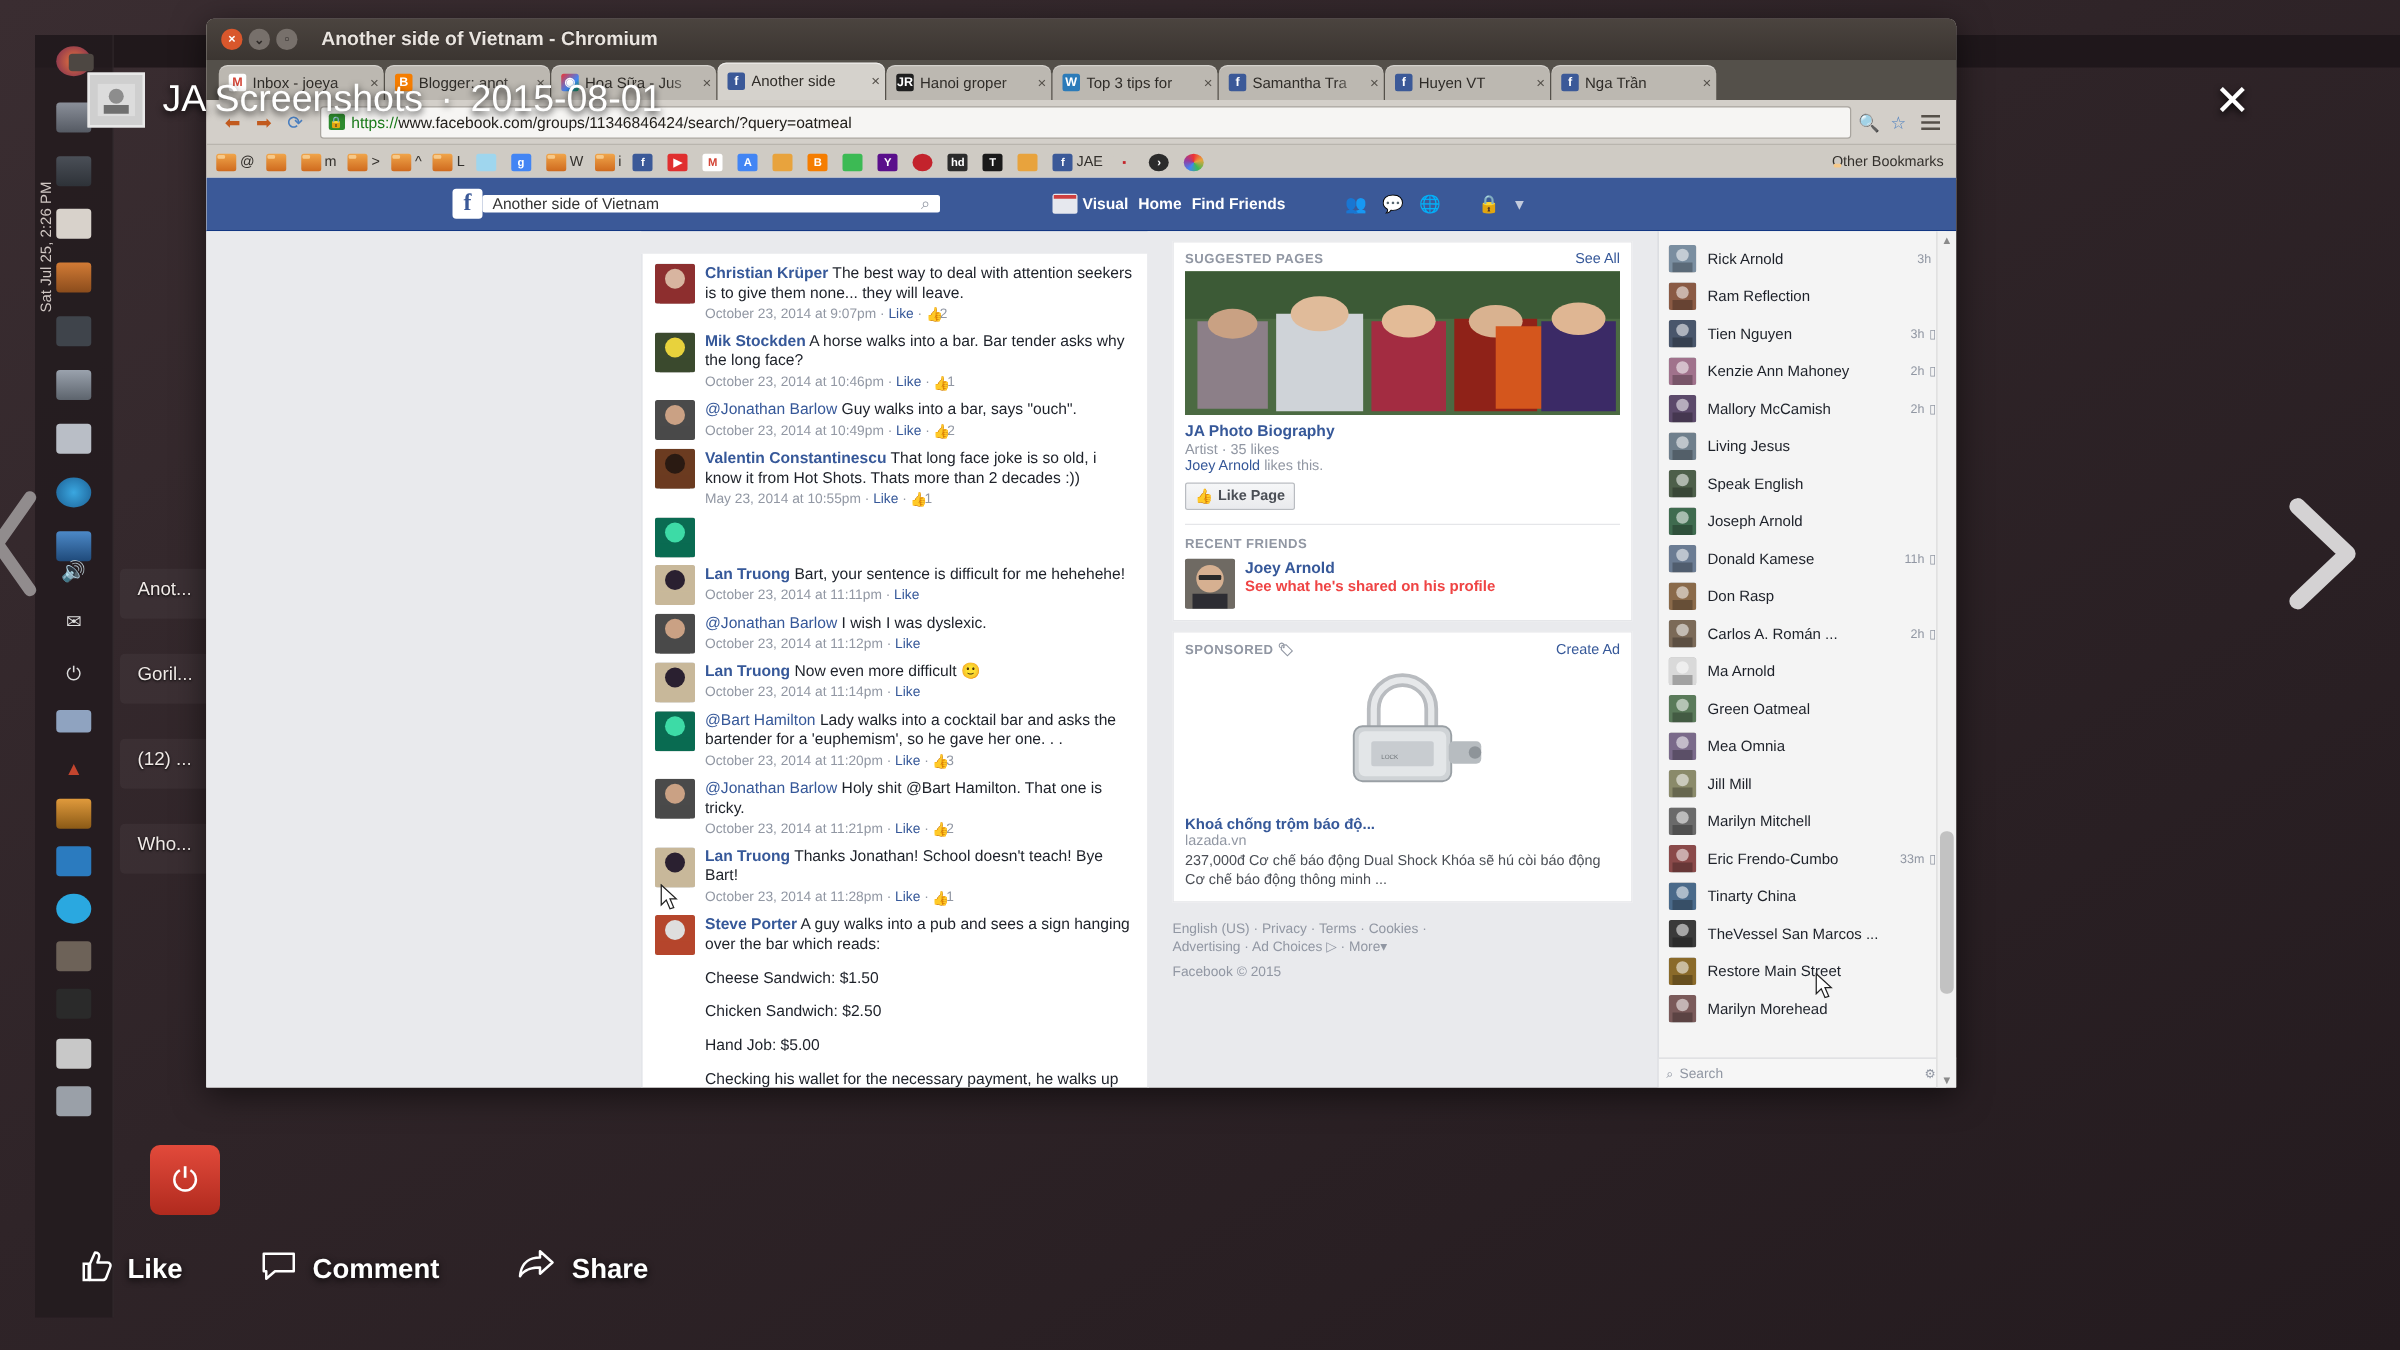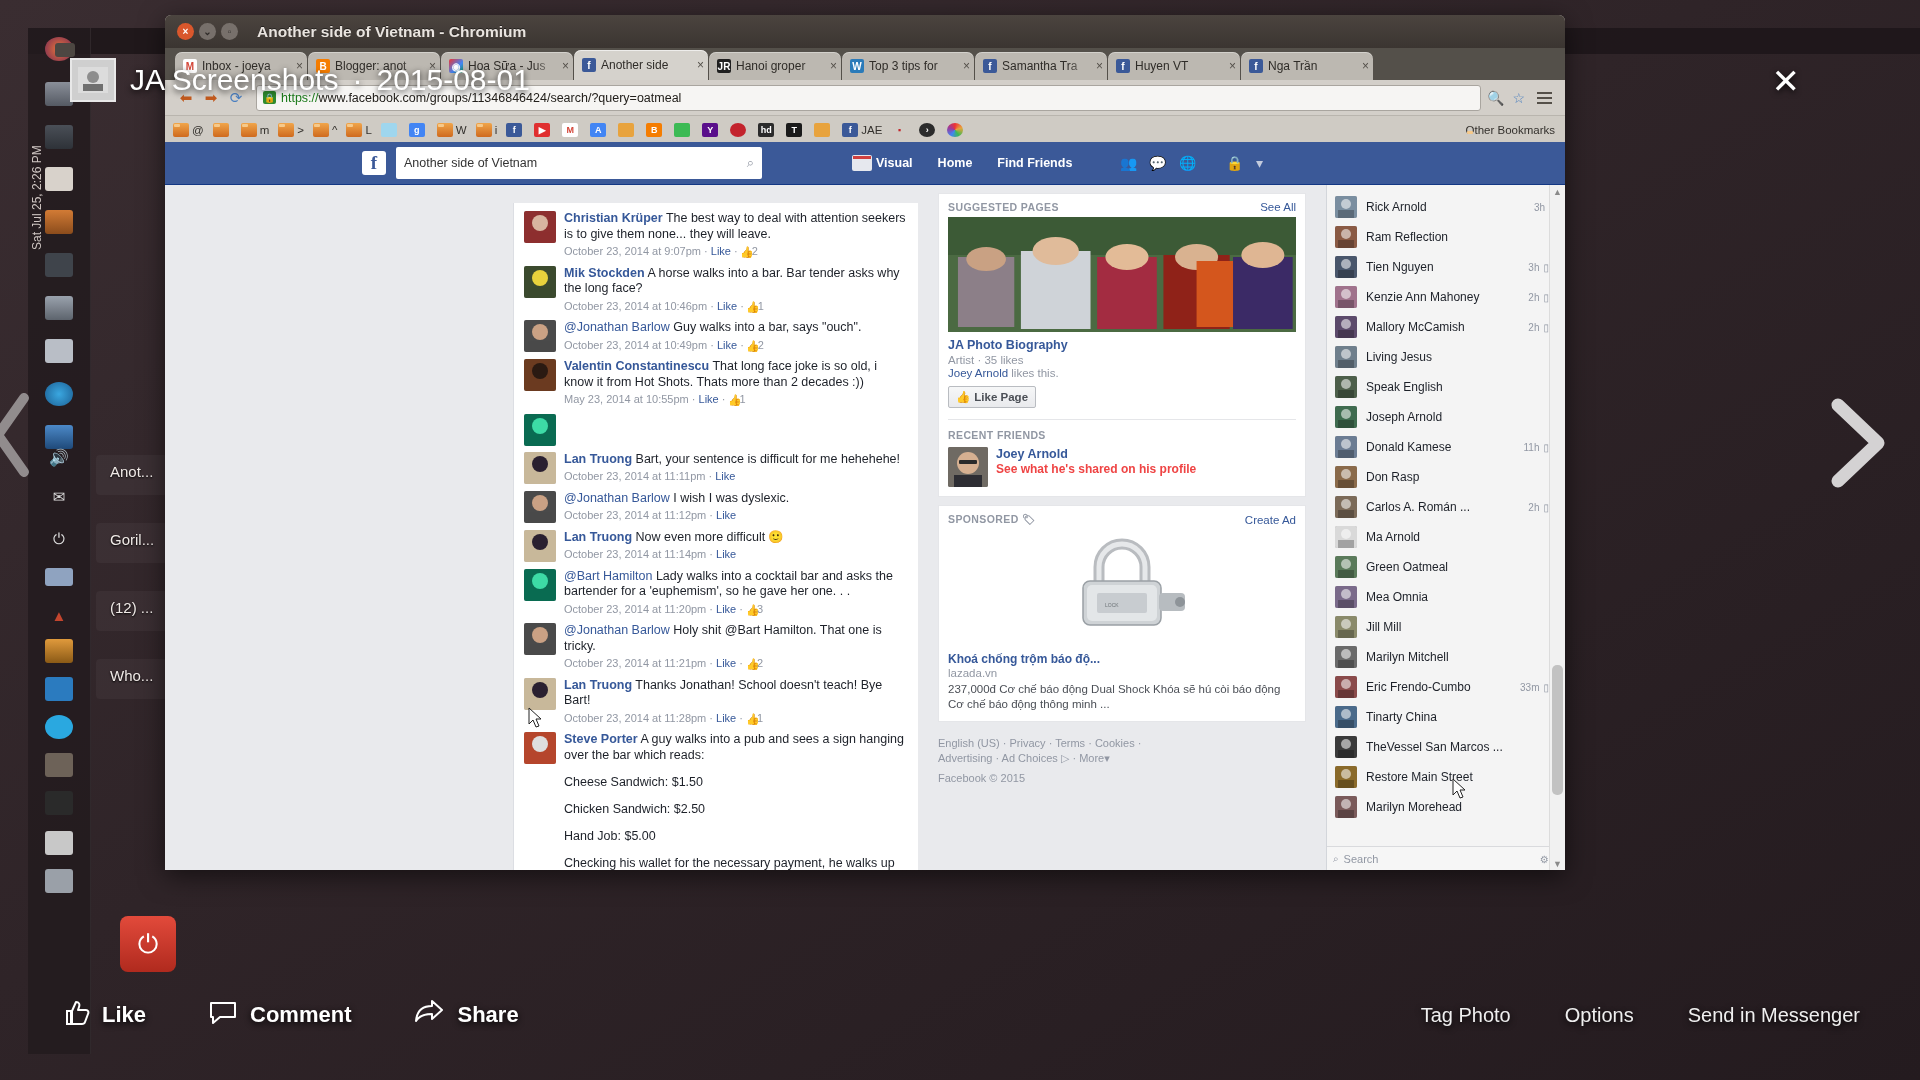--- a/index.html
+++ b/index.html
@@ -85,25 +85,25 @@
     background:#f6c98a;border-radius:1px;}
   .other-bm{position:absolute;right:10px;display:flex;align-items:center;font-size:11.5px;color:#33302c;}
 
   
   .fbviewport{position:absolute;left:0;top:127px;width:1400px;height:728px;background:#e9eaed;overflow:hidden;}
   .fbbar{height:42px;background:#3b5998;display:flex;align-items:center;
     border-bottom:1px solid #133783;position:relative;}
   .fb-logo{width:24px;height:24px;background:#fff;color:#3b5998;border-radius:3px;
     font-weight:bold;font-size:19px;display:flex;align-items:center;justify-content:center;
     margin-left:197px;font-family:"Liberation Serif",serif;}
-  .fb-search{width:350px;height:32px;background:#fff;border-radius:2px;margin-left:10px;
+  .fb-search{width:350px;height:14px;background:#fff;border-radius:2px;
     display:flex;align-items:center;padding:0 8px;justify-content:space-between;}
   .fb-search span{font-size:12.5px;color:#333;}
   .fb-search .mag{color:#9197a3;font-size:13px;}
-  .fb-nav{display:flex;align-items:center;margin-left:90px;gap:25px;}
+  .fb-nav{display:flex;align-items:center;margin-left:90px;gap:8px;}
   .fb-nav a{color:#fff;font-size:12.5px;font-weight:bold;text-decoration:none;}
   .fb-navico{width:20px;height:16px;background:#e6e8ee;border-radius:2px;margin-right:4px;
     position:relative;overflow:hidden;}
   .fb-navico:before{content:"";position:absolute;left:1px;top:1px;right:1px;height:3px;background:#cf4040;}
   .fb-right-ico{display:flex;align-items:center;gap:12px;margin-left:48px;}
   .fb-right-ico div{color:#c3cbdd;font-size:14px;}
 
   .fbcontent{position:relative;height:686px;background:#e9eaed;}
   .leftcol{position:absolute;left:0;top:0;width:348px;height:686px;background:#e9eaed;}
   .feedcol{position:absolute;left:348px;top:18px;width:404px;height:686px;background:#fff;
@@ -944,25 +944,20 @@
       <span>Comment</span>
     </div>
     <div class="ov-act">
       <span>
         <svg width="32" height="26" viewBox="0 0 32 26">
             <path d="M3 22 C4 10 12 7 19 7 V2 l10 9 -10 9 v-5 C11 15 6 17 3 22z" fill="none" stroke="#fff" stroke-width="2" stroke-linejoin="round"></path>
           </svg>
       </span>
       <span>Share</span>
     </div>
-    <div class="ov-right">
-      <span>Tag Photo</span>
-      <span>Options</span>
-      <span>Send in Messenger</span>
-    </div>
   </div>
 
   <div class="cursor" style="left:528px;top:707px;">
     <svg width="16" height="22" viewBox="0 0 16 22">
         <path d="M1 1 L1 17 L5 13 L8 20 L11 19 L8 12 L13 12 z" fill="#fff" stroke="#222" stroke-width="1"></path>
       </svg>
   </div>
   <div class="cursor" style="left:1452px;top:778px;">
     <svg width="16" height="22" viewBox="0 0 16 22">
         <path d="M1 1 L1 17 L5 13 L8 20 L11 19 L8 12 L13 12 z" fill="#fff" stroke="#222" stroke-width="1"></path>

